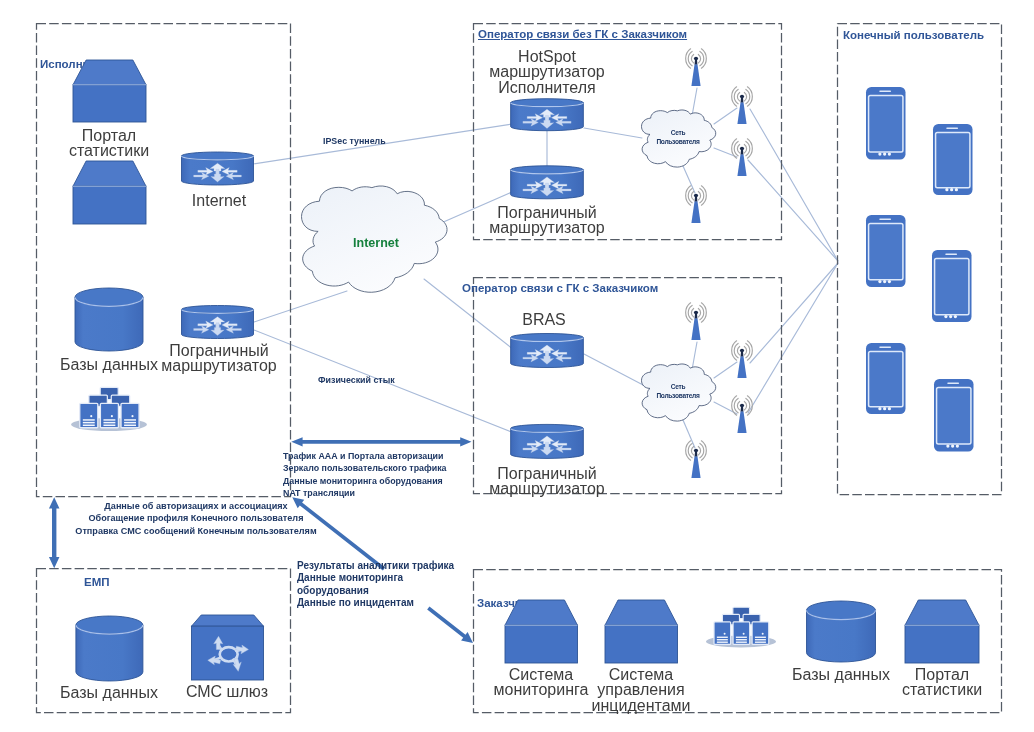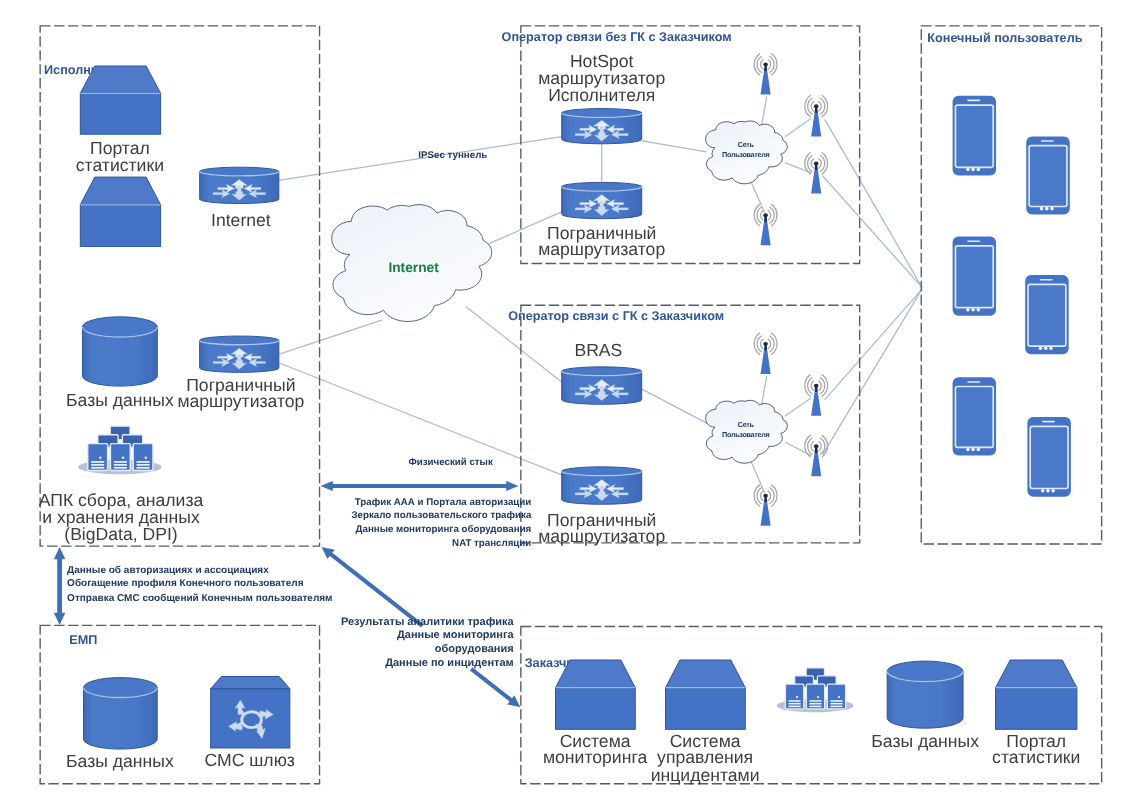--- a/index.html
+++ b/index.html
@@ -3,21 +3,21 @@
 <meta charset="utf-8">
 <title>Network architecture diagram</title>
 <style>
   html,body{margin:0;padding:0;}
   body{width:1034px;height:732px;background:#ffffff;
        font-family:"Liberation Sans",sans-serif;overflow:hidden;position:relative;}
   #stage{position:absolute;left:0;top:0;width:1034px;height:732px;}
   svg.layer{position:absolute;left:0;top:0;width:1034px;height:732px;overflow:visible;}
   .zone-title{position:absolute;font-weight:bold;color:#2F5597;font-size:11.5px;white-space:nowrap;}
   .nlabel{position:absolute;text-align:center;color:#3d3d3d;font-size:16px;line-height:15.4px;white-space:pre-line;}
-  .elabel{position:absolute;text-align:right;color:#1F3864;font-weight:bold;font-size:8.85px;line-height:12.45px;white-space:pre-line;}
+  .elabel{position:absolute;text-align:left;color:#1F3864;font-weight:bold;font-size:8.85px;line-height:12.45px;white-space:pre-line;}
   .slabel{position:absolute;text-align:center;color:#1F3864;font-weight:bold;font-size:6.6px;line-height:9.2px;letter-spacing:-0.28px;white-space:pre-line;}
   .ilabel{position:absolute;text-align:center;color:#15803d;font-weight:bold;font-size:12.5px;white-space:nowrap;}
 </style>
 </head>
 <body>
 
 <div id="stage">
 
   <svg class="layer">
     <defs>
@@ -70,24 +70,24 @@
     <g fill="none" stroke="#555c66" stroke-width="1.25" stroke-dasharray="9.5 3.2">
       <rect x="36.5" y="23.5" width="254" height="473"></rect>
       <rect x="473.5" y="23.5" width="308" height="216"></rect>
       <rect x="473.5" y="277.5" width="308" height="216"></rect>
       <rect x="837.5" y="23.5" width="164" height="471"></rect>
       <rect x="36.5" y="568.5" width="254" height="144"></rect>
       <rect x="473.5" y="569.5" width="528" height="143"></rect>
     </g>
   </svg>
   <div class="zone-title" style="left:40px;top:29px;margin-top:29px;">Исполнитель</div>
-  <div class="zone-title" style="left:456px;top:28px;">Оператор связи без ГК с Заказчиком</div>
+  <div class="zone-title" style="left:478px;top:28px;text-decoration:underline;">Оператор связи без ГК с Заказчиком</div>
   <div class="zone-title" style="left:462px;top:282px;">Оператор связи с ГК с Заказчиком</div>
   <div class="zone-title" style="left:843px;top:29px;">Конечный пользователь</div>
-  <div class="zone-title" style="left:31px;top:576px;padding-left:32px;">ЕМП</div>
+  <div class="zone-title" style="left:52px;top:576px;padding-left:32px;">ЕМП</div>
   <div class="zone-title" style="left:477px;top:577px;margin-top:20px;">Заказчик</div>
 
   <svg class="layer" id="shapes">
       <g>
         <path d="M86.14,60 L132.86,60 L146,84.8 L73,84.8 Z" fill="#4E7AC9" stroke="#2E5596" stroke-width="0.9"></path>
         <rect x="73" y="84.8" width="73" height="37.2" fill="#4472C4" stroke="#2E5596" stroke-width="0.9"></rect>
         <line x1="73" y1="84.8" x2="146" y2="84.8" stroke="#9DB7E4" stroke-width="1.1"></line>
       </g>
       <g>
         <path d="M86.14,161 L132.86,161 L146,186.2 L73,186.2 Z" fill="#4E7AC9" stroke="#2E5596" stroke-width="0.9"></path>
@@ -440,23 +440,20 @@
       <path d="M292.30,497.20 L304.23,499.81 L302.10,502.52 L385.14,567.54 L382.86,570.46 L299.82,505.44 L297.69,508.15 Z"></path>
 
       <path d="M473.00,643.00 L461.07,640.39 L463.20,637.68 L427.16,609.46 L429.44,606.54 L465.48,634.76 L467.61,632.05 Z"></path>
 
       <path d="M54.2,497.3 L59.45,508.4 L56.4,508.4 L56.4,557.1 L59.45,557.1 L54.2,568.2 L48.95,557.1 L52.0,557.1 L52.0,508.4 L48.95,508.4 Z"></path>
     </g>
   </svg>
 
   <div class="nlabel" style="left:43px;top:128px;width:132px;">Портал статистики</div>
   <div class="nlabel" style="left:43px;top:357px;width:132px;">Базы данных</div>
-  <div class="nlabel" style="left:31px;top:448px;width:158px;">АПК сбора, анализа
-и хранения данных
-(BigData, DPI)</div>
   <div class="nlabel" style="left:161px;top:193px;width:116px;">Internet</div>
   <div class="nlabel" style="left:157px;top:343px;width:124px;">Пограничный
 маршрутизатор</div>
   <div class="ilabel" style="left:310px;top:236px;width:132px;">Internet</div>
   <div class="nlabel" style="left:481px;top:49px;width:132px;">HotSpot
 маршрутизатор
 Исполнителя</div>
   <div class="nlabel" style="left:483px;top:205px;width:128px;">Пограничный
 маршрутизатор</div>
   <div class="slabel" style="left:640px;top:128px;width:76px;">Сеть
@@ -470,25 +467,25 @@
   <div class="nlabel" style="left:165px;top:684px;width:124px;">СМС шлюз</div>
   <div class="nlabel" style="left:488px;top:667px;width:106px;">Система
 мониторинга</div>
   <div class="nlabel" style="left:588px;top:667px;width:106px;">Система
 управления
 инцидентами</div>
   <div class="nlabel" style="left:788px;top:667px;width:106px;">Базы данных</div>
   <div class="nlabel" style="left:883px;top:667px;width:118px;">Портал статистики</div>
 
   <div class="elabel" style="left:323px;top:135px;width:120px;">IPSec туннель</div>
-  <div class="elabel" style="left:318px;top:374px;width:130px;margin-top:40px;">Физический стык</div>
+  <div class="elabel" style="left:318px;top:374px;width:130px;">Физический стык</div>
   <div class="elabel" style="left:283px;top:450px;width:200px;">Трафик ААА и Портала авторизации
 Зеркало пользовательского трафика
 Данные мониторинга оборудования
 NAT трансляции</div>
-  <div class="elabel" style="left:61px;top:512px;width:270px;text-align:left;font-size:9.1px;">Данные об авторизациях и ассоциациях
+  <div class="elabel" style="left:61px;top:500px;width:270px;text-align:center;font-size:9.1px;">Данные об авторизациях и ассоциациях
 Обогащение профиля Конечного пользователя
 Отправка СМС сообщений Конечным пользователям</div>
   <div class="elabel" style="left:297px;top:560px;width:170px;font-size:10px;">Результаты аналитики трафика
 Данные мониторинга оборудования
 Данные по инцидентам</div>
 
 </div>
 
 </body></html>

